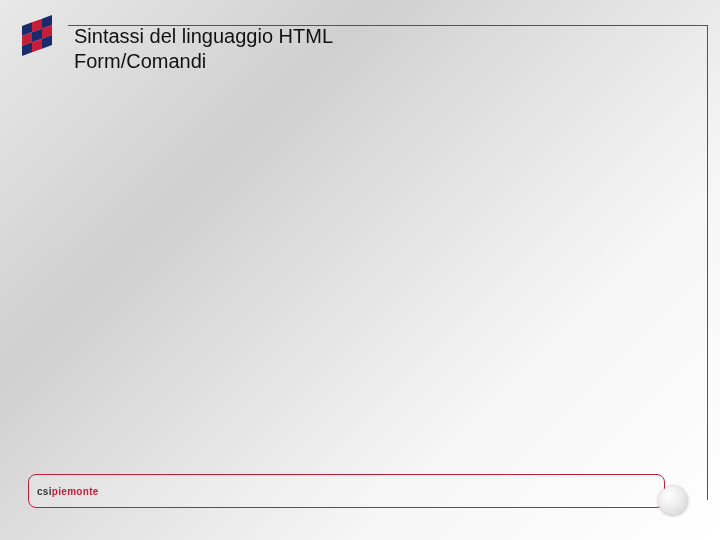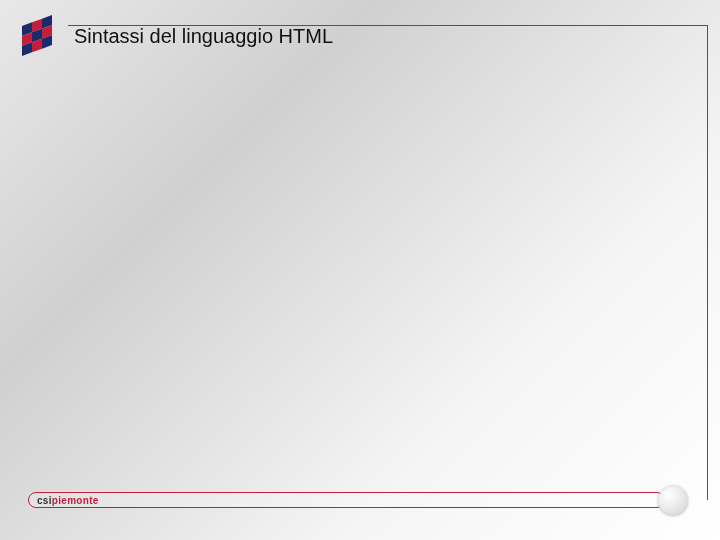--- a/index.html
+++ b/index.html
@@ -51,21 +51,21 @@
   .footer-bar {
     position: absolute;
     bottom: 32px;
     left: 28px;
     right: 55px;
     height: 16px;
     border: 1px solid #c41e3a;
     border-radius: 8px;
     display: flex;
     align-items: center;
-    padding: 7px 8px;
+    padding: 16px 8px;
     background: rgba(255,255,255,0.2);
   }
   .footer-text {
     font-size: 10px;
     font-weight: bold;
     letter-spacing: 0.3px;
   }
   .footer-text .csi { color: #333; }
   .footer-text .piemonte { color: #c41e3a; }
   .footer-circle {
@@ -98,20 +98,21 @@
         <rect x="20" y="30" width="10" height="10" fill="#1b2a6b" transform="skewY(-20)"></rect>
       </g>
     </svg>
   </div>
 
   <div class="top-rule"></div>
   <div class="right-rule"></div>
 
   <div class="title">
     <div>Sintassi del linguaggio HTML</div>
+    <div>Form/Comandi</div>
   </div>
 
   <div class="footer-bar">
     <span class="footer-text">
       <span class="csi">csi</span><span class="piemonte">piemonte</span>
     </span>
   </div>
 
   <div class="footer-circle"></div>
 

